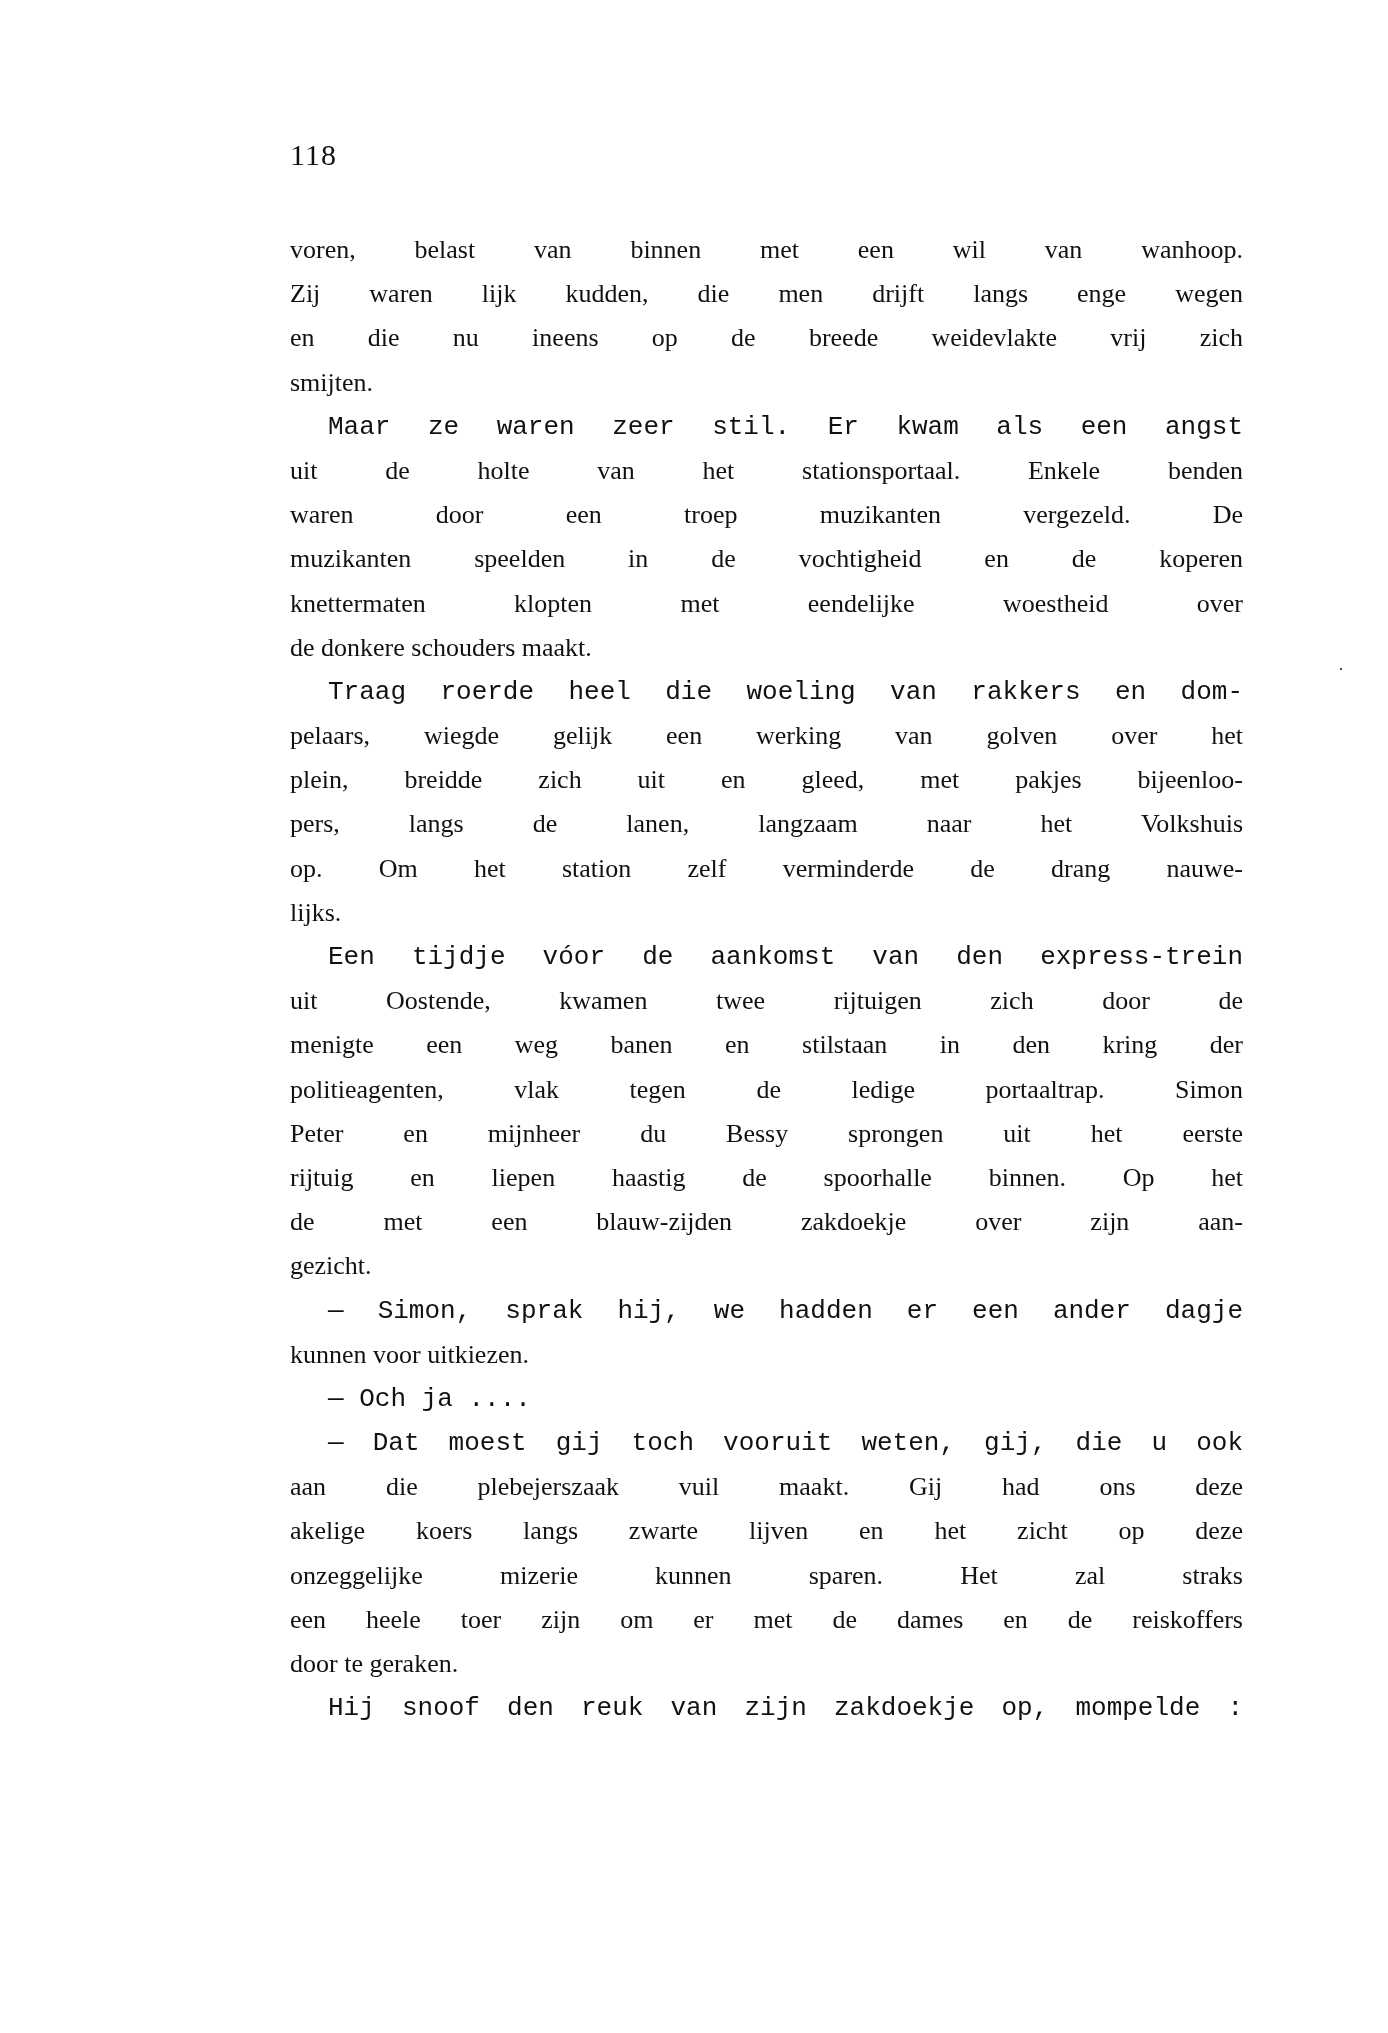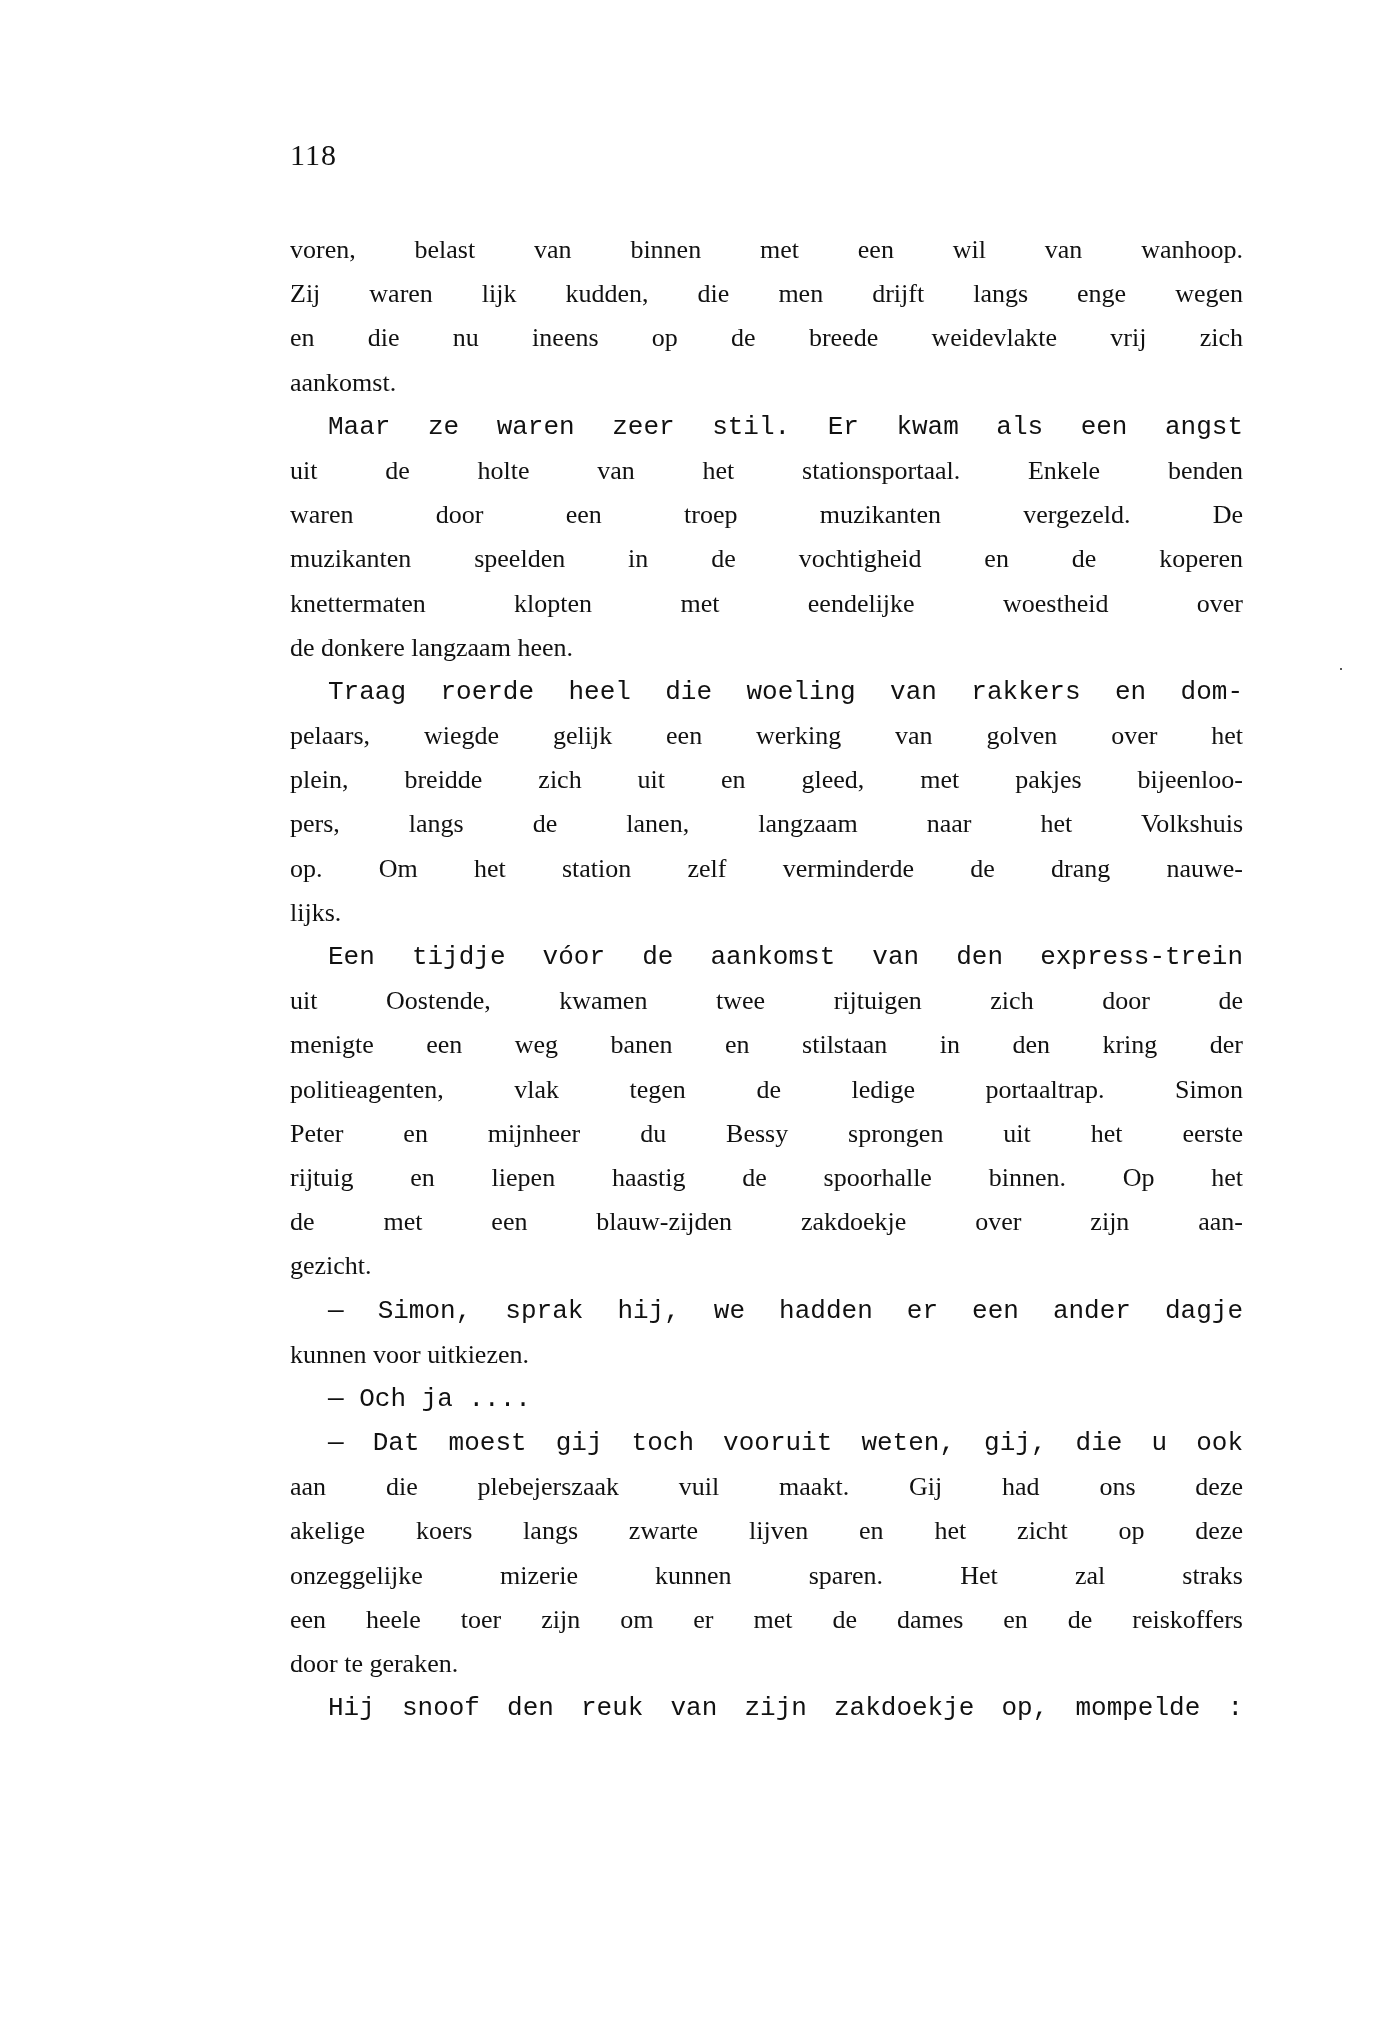--- a/index.html
+++ b/index.html
@@ -61,29 +61,29 @@
 </head>
 <body>
 
 <div>
   <div class="page-number">118</div>
   <div class="body-text" id="body-text">
       <div>
         <span class="line">voren, belast van binnen met een wil van wanhoop.</span>
         <span class="line">Zij waren lijk kudden, die men drijft langs enge wegen</span>
         <span class="line">en die nu ineens op de breede weidevlakte vrij zich</span>
-        <span class="line last">aankomst.</span>
+        <span class="line last">smijten.</span>
       </div>
       <div>
         <span class="line indent">Maar ze waren zeer stil. Er kwam als een angst</span>
         <span class="line">uit de holte van het stationsportaal. Enkele benden</span>
         <span class="line">waren door een troep muzikanten vergezeld. De</span>
         <span class="line">muzikanten speelden in de vochtigheid en de koperen</span>
         <span class="line">knettermaten klopten met eendelijke woestheid over</span>
-        <span class="line last">de donkere langzaam heen.</span>
+        <span class="line last">de donkere schouders maakt.</span>
       </div>
       <div>
         <span class="line indent">Traag roerde heel die woeling van rakkers en dom-</span>
         <span class="line">pelaars, wiegde gelijk een werking van golven over het</span>
         <span class="line">plein, breidde zich uit en gleed, met pakjes bijeenloo-</span>
         <span class="line">pers, langs de lanen, langzaam naar het Volkshuis</span>
         <span class="line">op. Om het station zelf verminderde de drang nauwe-</span>
         <span class="line last">lijks.</span>
       </div>
       <div>

